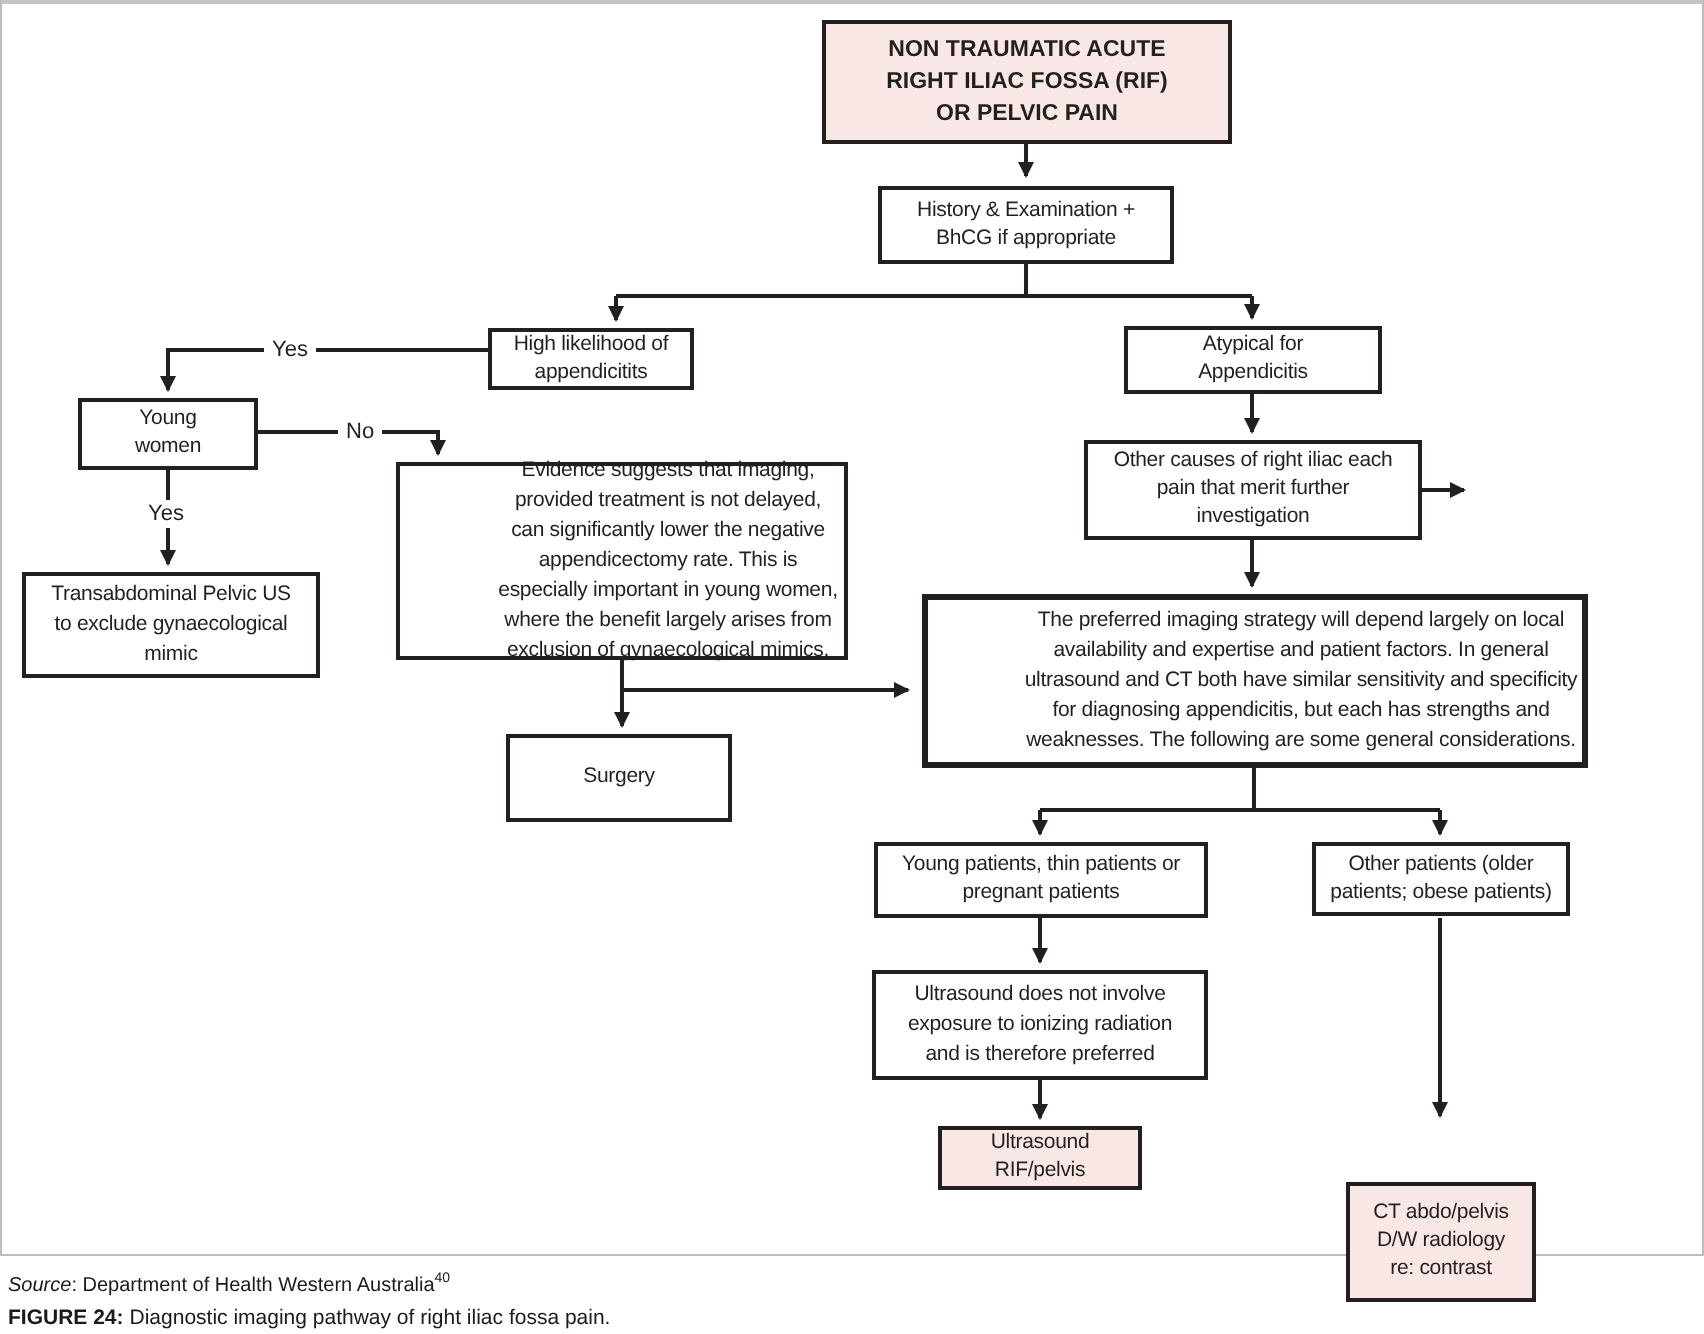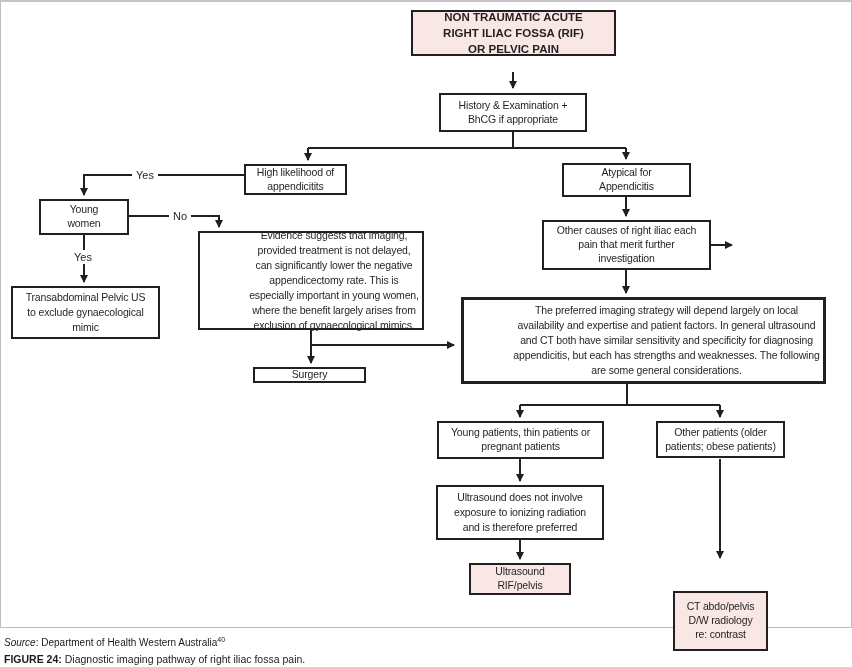--- a/index.html
+++ b/index.html
@@ -56,21 +56,21 @@
         <path d="M626,382 V403"></path>
         <path d="M519,403 H719"></path>
         <path d="M519,403 V415" marker-end="url(#ah)"></path>
         <path d="M719,403 V415" marker-end="url(#ah)"></path>
         <path d="M519,457 V479" marker-end="url(#ah)"></path>
         <path d="M519,538 V557" marker-end="url(#ah)"></path>
         <path d="M719,457 V556" marker-end="url(#ah)"></path>
       </g>
     </svg>
 
-    <div class="node pink start" style="left:410px;top:8px;width:205px;height:46px;">NON TRAUMATIC ACUTE
+    <div class="node pink start" style="left:410px;top:8px;width:205px;height:62px;">NON TRAUMATIC ACUTE
 RIGHT ILIAC FOSSA (RIF)
 OR PELVIC PAIN</div>
 
     <div class="node" style="left:438px;top:91px;width:148px;height:39px;">History &amp; Examination +
 BhCG if appropriate</div>
 
     <div class="node" style="left:243px;top:162px;width:103px;height:31px;text-align:center;">High likelihood of
 appendicitits</div>
 
     <div class="node" style="left:561px;top:161px;width:129px;height:34px;">Atypical for
@@ -78,28 +78,28 @@
 
     <div class="node" style="left:38px;top:197px;width:90px;height:36px;">Young
 women</div>
 
     <div class="node" style="left:10px;top:284px;width:149px;height:53px;line-height:1.45;">Transabdominal Pelvic US
 to exclude gynaecological
 mimic</div>
 
     <div class="node para" style="left:197px;top:229px;width:226px;height:99px;">Evidence suggests that imaging, provided treatment is not delayed, can significantly lower the negative appendicectomy rate. This is especially important in young women, where the benefit largely arises from exclusion of gynaecological mimics.</div>
 
-    <div class="node" style="left:252px;top:365px;width:113px;height:16px;">Surgery</div>
+    <div class="node" style="left:252px;top:365px;width:113px;height:44px;">Surgery</div>
 
     <div class="node" style="left:541px;top:218px;width:169px;height:50px;">Other causes of right iliac each
 pain that merit further
 investigation</div>
 
 
-    <div class="node para thick" style="left:460px;top:295px;width:365px;height:87px;">The preferred imaging strategy will depend largely on local availability and expertise and patient factors. In general ultrasound and CT both have similar sensitivity and specificity for diagnosing appendicitis, but each has strengths and weaknesses. The following are some general considerations.</div>
+    <div class="node para thick" style="left:460px;top:295px;width:333px;height:87px;">The preferred imaging strategy will depend largely on local availability and expertise and patient factors. In general ultrasound and CT both have similar sensitivity and specificity for diagnosing appendicitis, but each has strengths and weaknesses. The following are some general considerations.</div>
 
     <div class="node" style="left:436px;top:419px;width:167px;height:38px;">Young patients, thin patients or
 pregnant patients</div>
 
     <div class="node" style="left:655px;top:419px;width:129px;height:37px;">Other patients (older
 patients; obese patients)</div>
 
     <div class="node" style="left:435px;top:483px;width:168px;height:55px;line-height:1.45;">Ultrasound does not involve
 exposure to ionizing radiation
 and is therefore preferred</div>

